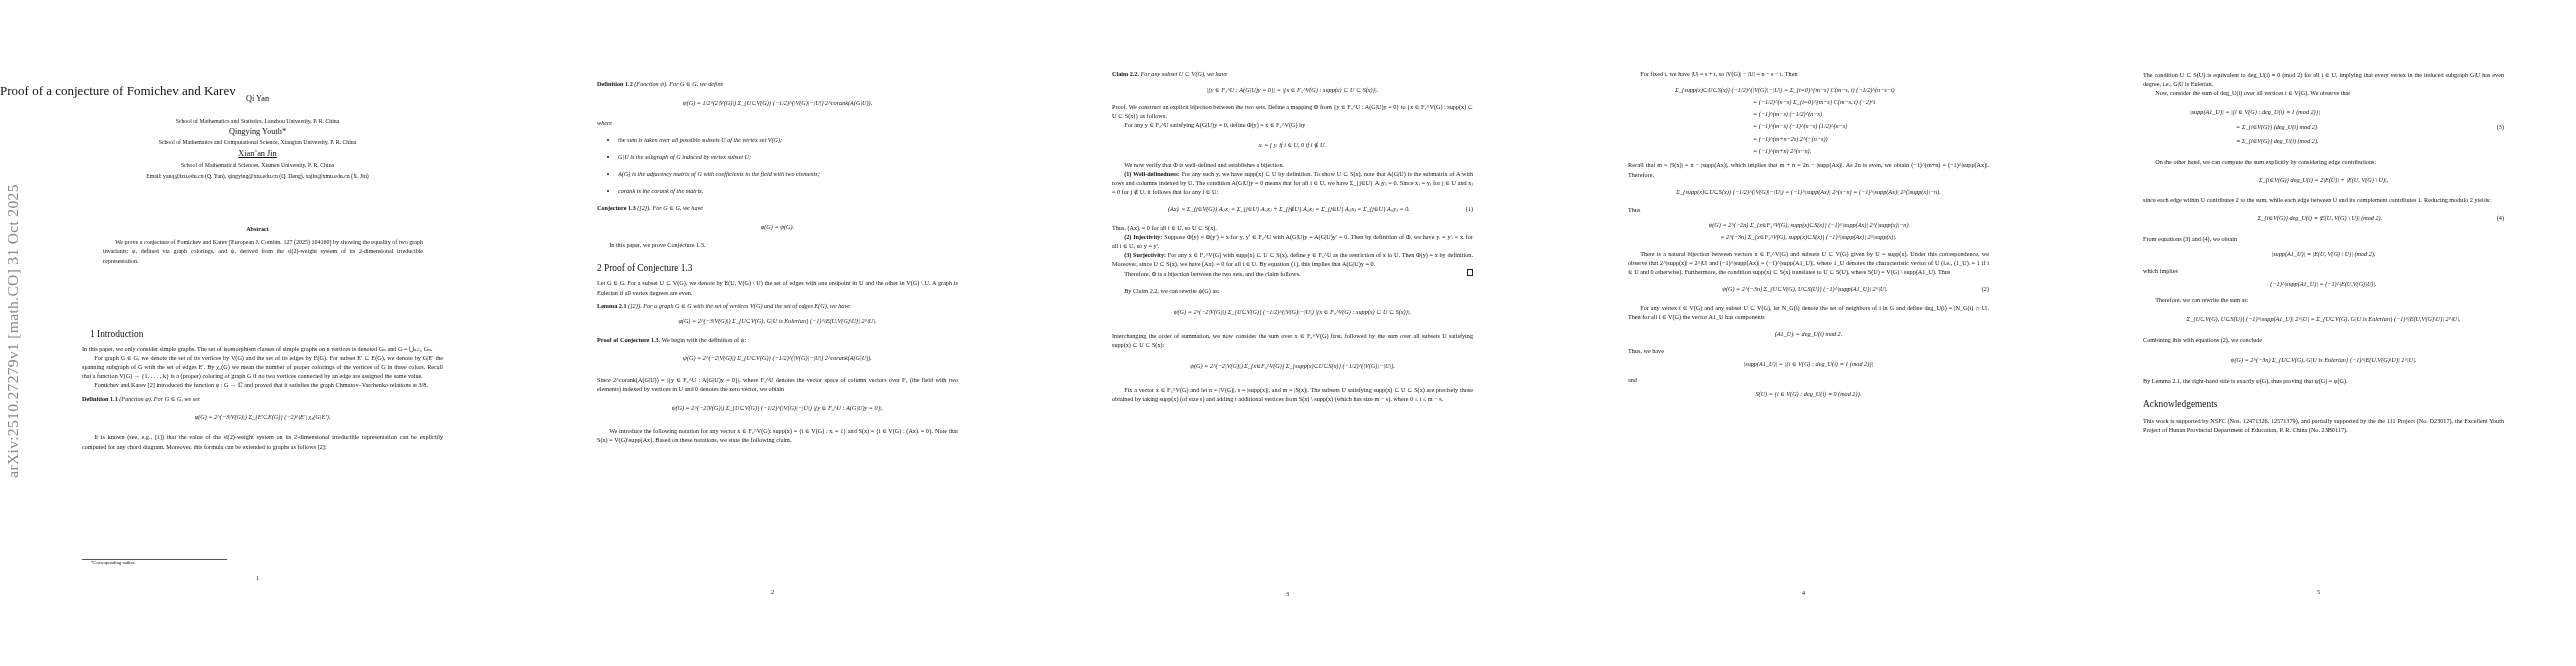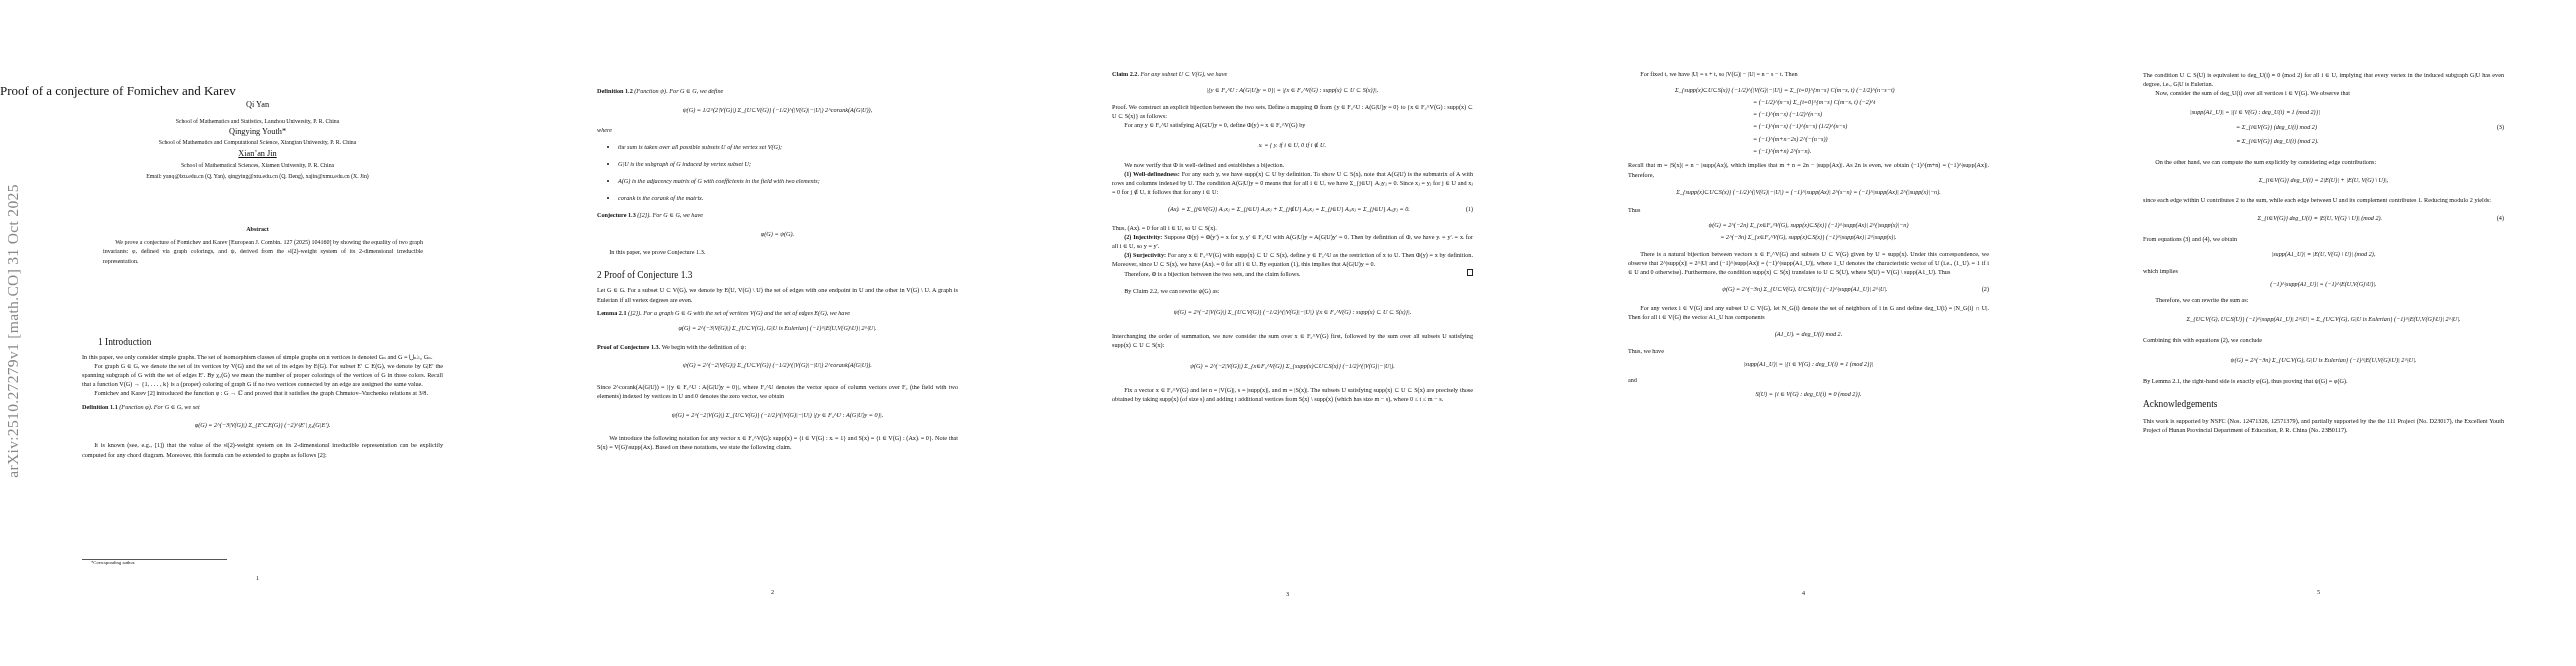--- a/index.html
+++ b/index.html
@@ -8,21 +8,21 @@
   .page{position:absolute;top:0;width:515px;height:667px;background:#fff;}
   .col{position:absolute;left:82px;width:361px;font-size:6.2px;line-height:9.2px;text-align:justify;}
   .stamp{position:absolute;left:2.2px;top:131px;width:22px;height:400px;}
   .stamp span{position:absolute;left:50%;top:50%;transform:translate(-50%,-50%) rotate(-90deg);
        white-space:nowrap;font-family:"Liberation Serif",serif;font-size:15.6px;color:#888;letter-spacing:0.3px;}
   .title{position:absolute;left:0;width:515px;text-align:left;font-size:13px;top:83px;}
   .author{position:absolute;left:0;width:515px;text-align:center;font-size:8.3px;}
   .affil{position:absolute;left:0;width:515px;text-align:center;font-size:5.8px;}
   .abs-h{position:absolute;left:0;width:515px;text-align:center;font-weight:bold;font-size:6.1px;top:227px;}
   .abstract-body{position:absolute;left:103px;width:320px;top:240px;font-size:6px;line-height:9.4px;text-align:justify;}
-  .sec{font-size:9.4px;font-weight:normal;margin:16px;}
+  .sec{font-size:9.4px;font-weight:normal;margin:8px;}
   .p{margin:0;text-indent:0;}
   .ind{text-indent:12.2px;}
   .th{font-weight:bold;}
   .it{font-style:italic;}
   .eq{text-align:center;margin:5.6px 0;font-style:italic;white-space:nowrap;}
   .eq .num{float:right;font-style:normal;}
   .pgnum{position:absolute;left:0;width:515px;text-align:center;font-size:6.1px;top:572px;}
   .fnline{position:absolute;left:82px;top:559px;width:145px;border-top:0.6px solid #555;}
   .fn{position:absolute;left:91px;top:560px;font-size:4.7px;}
   ul.bl{margin:4.4px 0 4.4px 0;padding-left:21px;}
@@ -31,21 +31,21 @@
 </style>
 </head>
 <body>
 
 <div class="page" style="left:0;">
   <div class="stamp">
       <span>arXiv:2510.27279v1  [math.CO]  31 Oct 2025</span>
     </div>
   <div class="title">Proof of a conjecture of Fomichev and Karev</div>
 
-  <div class="author" style="top:100px;">Qi Yan</div>
+  <div class="author" style="top:94px;">Qi Yan</div>
   <div class="affil" style="top:118px;">School of Mathematics and Statistics, Lanzhou University, P. R. China</div>
   <div class="author" style="top:127px;">Qingying Youth*</div>
   <div class="affil" style="top:139px;">School of Mathematics and Computational Science, Xiangtan University, P. R. China</div>
   <div class="author" style="top:149px;text-decoration:underline;">Xian’an Jin</div>
   <div class="affil" style="top:162px;">School of Mathematical Sciences, Xiamen University, P. R. China</div>
   <div class="affil" style="top:173px;">Email: yanq@lzu.edu.cn (Q. Yan), qingying@xtu.edu.cn (Q. Deng), xajin@xmu.edu.cn (X. Jin)</div>
 
   <div class="abs-h" style="top:226px;">Abstract</div>
   <div class="abstract-body" style="text-indent:12.2px;top:238px;">We prove a conjecture of Fomichev and Karev [European J. Combin. 127 (2025) 104160] by showing the equality of two graph invariants: φ, defined via graph colorings, and ψ, derived from the 𝔰𝔩(2)-weight system of its 2-dimensional irreducible representation.</div>
 
@@ -60,21 +60,21 @@
     </p>
     <div class="eq" style="margin:9px 0 11px;">φ(G) = 2^(−3|V(G)|) Σ_{E′⊂E(G)} (−2)^|E′| χ₃(G|E′).</div>
     <p class="p ind">It is known (see, e.g., [1]) that the value of the 𝔰𝔩(2)-weight system on its 2-dimensional irreducible representation can be explicitly computed for any chord diagram. Moreover, this formula can be extended to graphs as follows [2]:</p>
   </div>
   <div class="fnline"></div>
   <div class="fn">*Corresponding author.</div>
   <div class="pgnum" style="top:575px;">1</div>
 </div>
 
 <div class="page" style="left:515px;">
-  <div class="col" style="top:86px;">
+  <div class="col" style="top:79px;">
     <p class="p">
       <span class="th">Definition 1.2</span>
       <span class="it">(Function ψ). For G ∈ G, we define</span>
     </p>
     <div class="eq" style="margin:10px 0 11px;">ψ(G) = 1/2^(2|V(G)|) Σ_{U⊂V(G)} (−1/2)^(|V(G)|−|U|) 2^corank(A(G|U)),</div>
     <p class="p it">where</p>
     <ul class="bl">
       <li>the sum is taken over all possible subsets U of the vertex set V(G);</li>
       <li>G|U is the subgraph of G induced by vertex subset U;</li>
       <li>A(G) is the adjacency matrix of G with coefficients in the field with two elements;</li>

